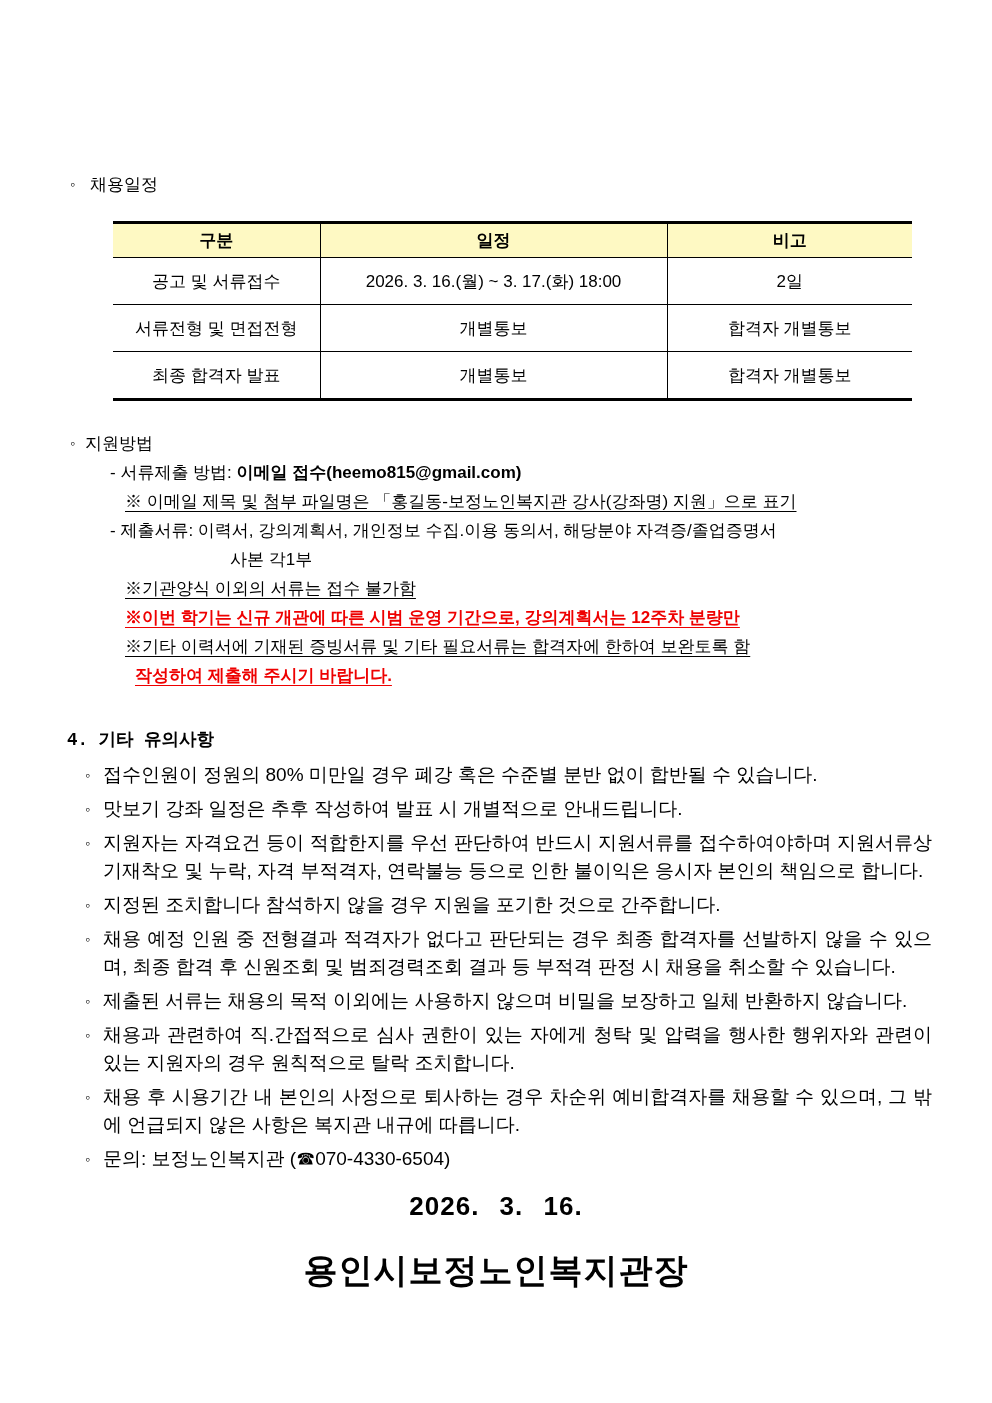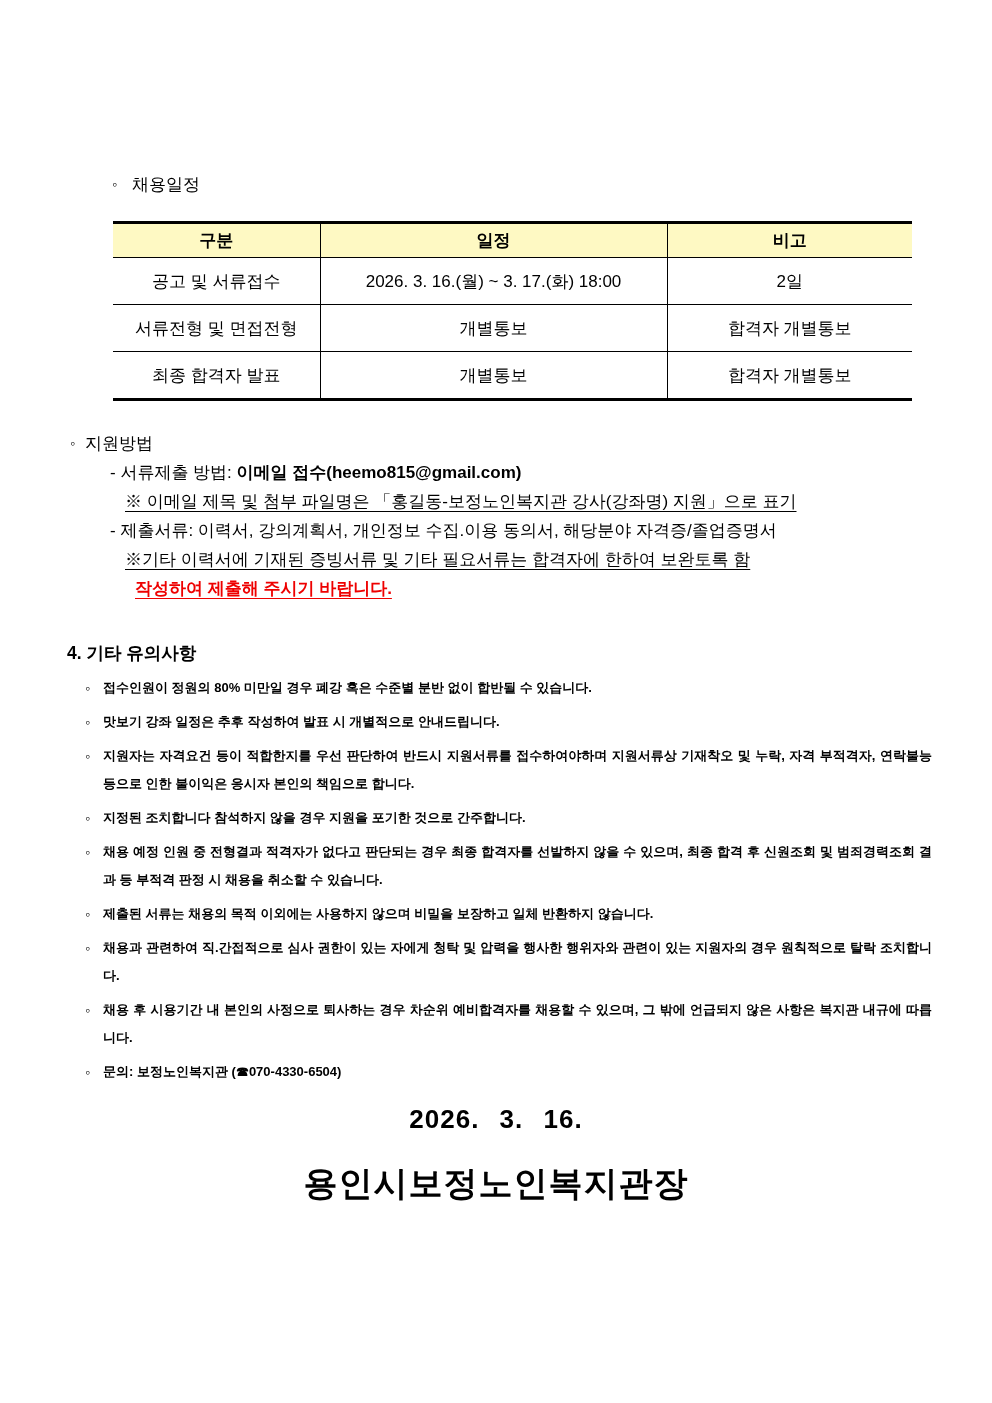--- a/index.html
+++ b/index.html
@@ -11,21 +11,21 @@
     background: #ffffff;
     font-family: "Liberation Sans", sans-serif;
     color: #000000;
     padding-top: 170px;
     overflow: hidden;
   }
   .line { font-size: 17px; line-height: 29px; white-space: nowrap; }
   .bullet { display: inline-block; font-size: 14px; vertical-align: 1px; }
 
   
-  .sec1 { margin-left: 112px; }
+  .sec1 { margin-left: 70px; }
   .sec1 .bullet { width: 20px; }
   .sec2 { margin-left: 70px; margin-top: 28px; }
   .sec2 .bullet { width: 15px; }
 
   
   table.sched {
     border-collapse: collapse;
     margin: 22px 0 0 113px;
     border-top: 3px solid #000;
     border-bottom: 3px solid #000;
@@ -44,25 +44,25 @@
   
   .ln-dash { margin-left: 110px; }
   .ln-note { margin-left: 125px; }
   .ln-cont { margin-left: 230px; }
   .ln-red2 { margin-left: 135px; }
   .bold { font-weight: 700; }
   .u { text-decoration: underline; text-underline-offset: 4px; }
   .red { color: #ee0000; font-weight: 700; }
 
   
-  .notes-heading { margin-left: 67px; margin-top: 36px; font-size: 17.5px; font-weight: 700; line-height: 29px; }
+  .notes-heading { margin-left: 67px; margin-top: 36px; font-size: 17.5px; font-weight: 700; line-height: 29px; font-family: Liberation Mono, monospace; }
   .notes { margin: 6px 60px 0 85px; }
   .note-item { display: flex; margin-bottom: 6px; }
   .note-item .bullet { width: 18px; flex: 0 0 18px; font-size: 14px; line-height: 28px; }
-  .note-text { flex: 1; font-size: 13px; line-height: 28px; text-align: justify; font-weight: bold; }
+  .note-text { flex: 1; font-size: 19px; line-height: 28px; text-align: justify; }
 
   
   .doc-date { margin-top: 18px; text-align: center; font-size: 26px; font-weight: 700; letter-spacing: 1px; word-spacing: 12px; }
   .signature { margin-top: 26px; text-align: center; font-size: 34px; font-weight: 700; letter-spacing: 1px; }
 </style>
 </head>
 <body>
 
 <div class="page">
 
@@ -109,22 +109,31 @@
   </div>
 
   <div class="line ln-note">
     <span class="u">※ 이메일 제목 및 첨부 파일명은 「홍길동-보정노인복지관 강사(강좌명) 지원」으로 표기</span>
   </div>
 
   <div class="line ln-dash">
     <span>- 제출서류: 이력서, 강의계획서, 개인정보 수집.이용 동의서, 해당분야 자격증/졸업증명서</span>
   </div>
 
+  <div class="line ln-cont">
+    <span>사본 각1부</span>
+  </div>
 
+  <div class="line ln-note">
+    <span class="u">※기관양식 이외의 서류는 접수 불가함</span>
+  </div>
 
+  <div class="line ln-note">
+    <span class="red u">※이번 학기는 신규 개관에 따른 시범 운영 기간으로, 강의계획서는 12주차 분량만</span>
+  </div>
 
   <div class="line ln-note">
     <span class="u">※기타 이력서에 기재된 증빙서류 및 기타 필요서류는 합격자에 한하여 보완토록 함</span>
   </div>
 
   <div class="line ln-red2">
     <span class="red u">작성하여 제출해 주시기 바랍니다.</span>
   </div>
 
   <div class="notes-heading">4. 기타 유의사항</div>

